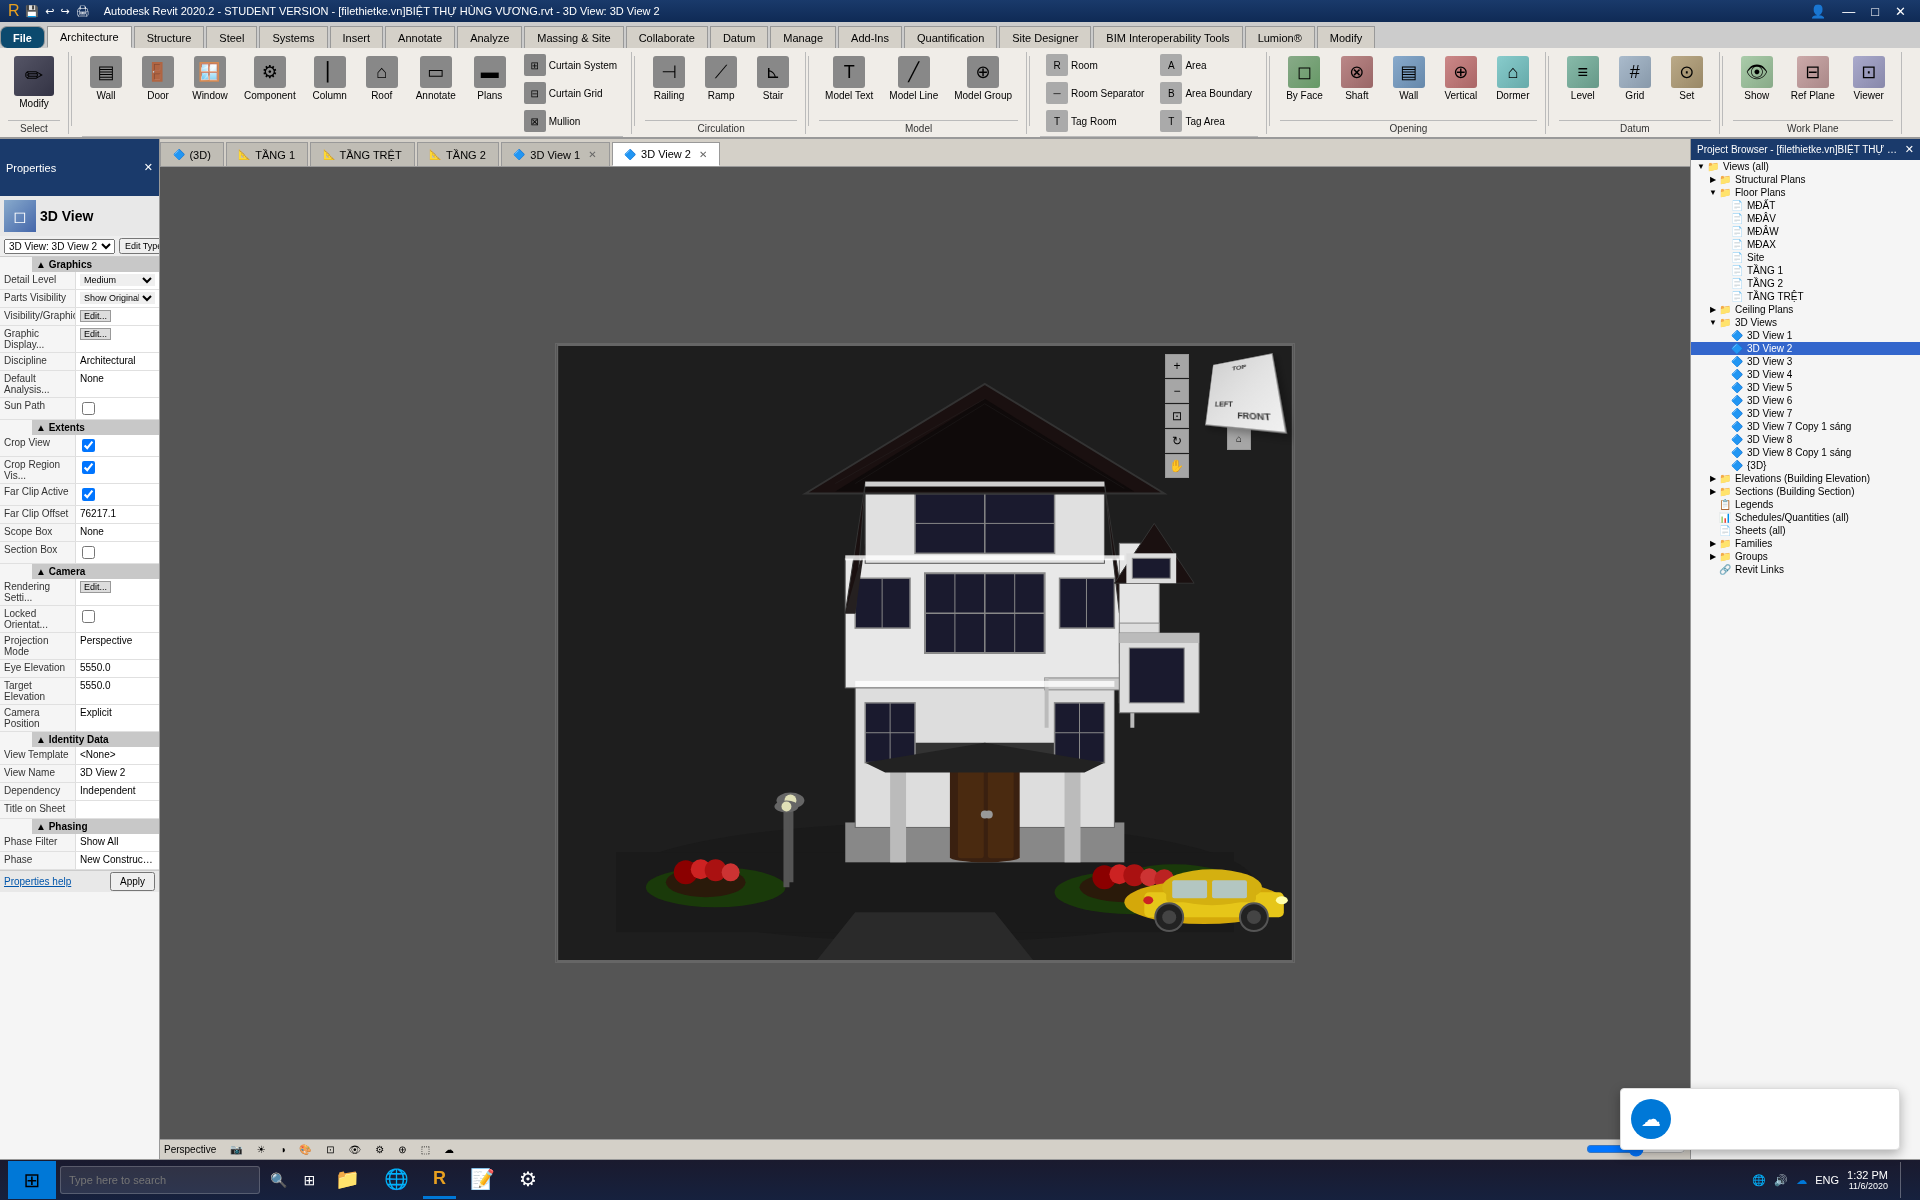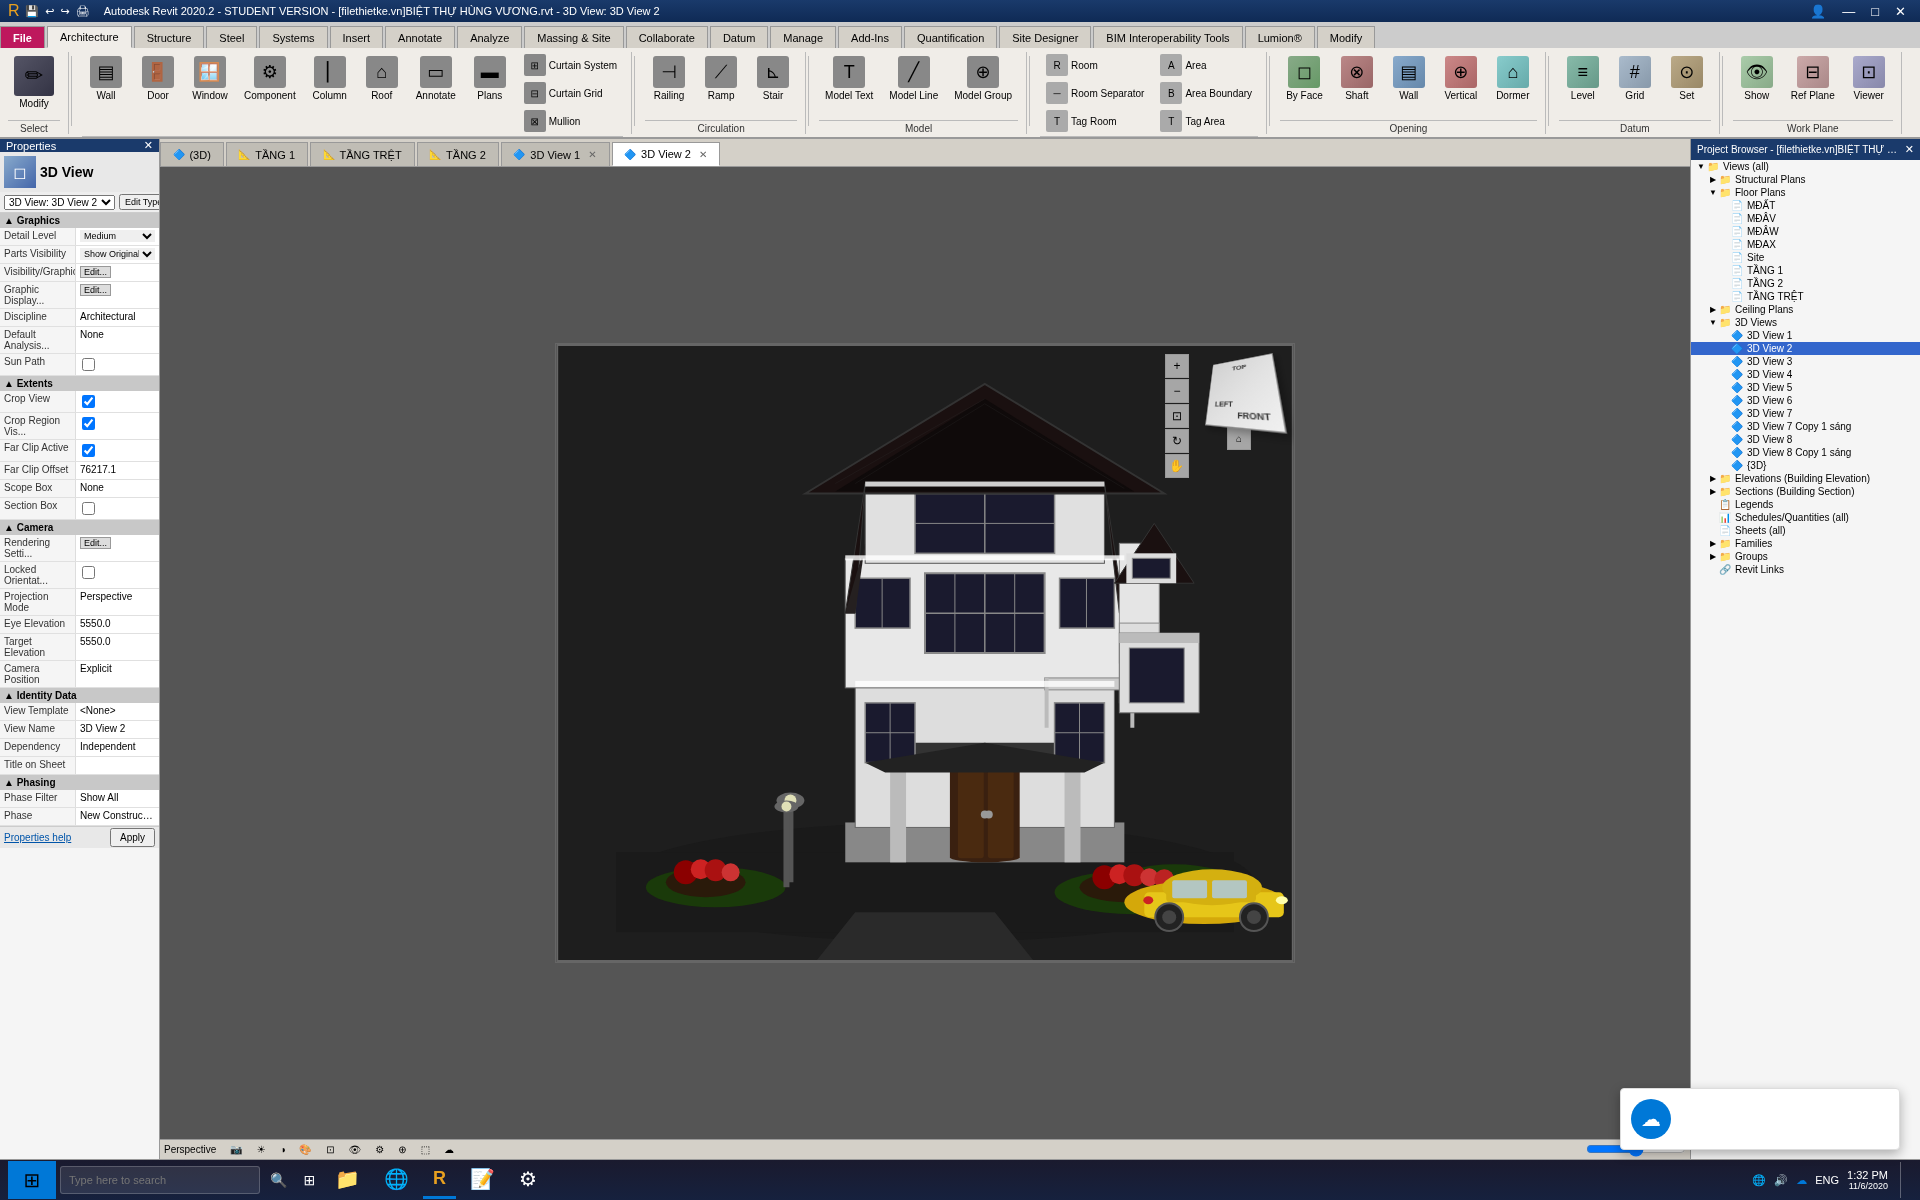--- a/index.html
+++ b/index.html
@@ -24,21 +24,21 @@
     .ribbon-btn .icon { width: 32px; height: 32px; background: #888; border-radius: 3px; margin-bottom: 2px; display: flex; align-items: center; justify-content: center; font-size: 18px; }
     .ribbon-btn .label { font-size: 10px; text-align: center; line-height: 1.2; }
     .ribbon-btn-small { display: flex; align-items: center; gap: 3px; cursor: pointer; padding: 2px 6px; font-size: 10px; border-radius: 2px; white-space: nowrap; }
     .ribbon-btn-small .icon-sm { width: 22px; height: 22px; background: #888; border-radius: 2px; display: flex; align-items: center; justify-content: center; font-size: 12px; }
 
     
     #main { display: flex; height: calc(1200px - 22px - 26px - 90px - 30px - 22px); }
 
     
     #properties { width: 160px; background: #f5f5f5; border-right: 1px solid #999; overflow-y: auto; font-size: 11px; }
-    #properties-header { background: #1a3a6b; color: #fff; padding: 0 6px; display: flex; justify-content: space-between; align-items: center; }
+    #properties-header { background: #1a3a6b; color: #fff; padding: 22px 6px; display: flex; justify-content: space-between; align-items: center; }
     .prop-row { display: flex; border-bottom: 1px solid #e0e0e0; min-height: 18px; }
     .prop-label { width: 75px; padding: 2px 4px; color: #333; font-size: 10px; flex-shrink: 0; }
     .prop-value { flex: 1; padding: 2px 4px; font-size: 10px; background: #fff; border-left: 1px solid #ddd; overflow: hidden; text-overflow: ellipsis; white-space: nowrap; }
     .prop-value button { font-size: 9px; padding: 0 3px; background: #ddd; border: 1px solid #999; cursor: pointer; }
     #properties-help { height: 22px; background: #e8e8e8; border-top: 1px solid #ccc; display: flex; align-items: center; justify-content: space-between; padding: 0 4px; }
 
     
     #view-area { flex: 1; background: #6b6b6b; display: flex; flex-direction: column; }
     #tabs-bar { height: 28px; background: #d4d0c8; display: flex; align-items: flex-end; border-bottom: 1px solid #999; }
     .view-tab { padding: 4px 12px; font-size: 11px; cursor: pointer; background: #c0bdb5; border: 1px solid #999; border-bottom: none; margin-right: 2px; display: flex; align-items: center; gap: 4px; height: 24px; }
@@ -109,21 +109,21 @@
     .icon-curtain { background: linear-gradient(135deg, #88aacc, #6688aa); }
     .icon-mullion { background: linear-gradient(135deg, #ccaacc, #aa88aa); }
     .icon-railing { background: linear-gradient(135deg, #ccbbaa, #aa9988); }
     .icon-ramp { background: linear-gradient(135deg, #ccccaa, #aaaa88); }
     .icon-stair { background: linear-gradient(135deg, #bbccaa, #99aa88); }
     .icon-model-text { background: linear-gradient(135deg, #ccaaaa, #aa8888); }
     .icon-model-line { background: linear-gradient(135deg, #aaccaa, #88aa88); }
     .icon-model-group { background: linear-gradient(135deg, #aaaacc, #8888aa); }
     .icon-modify { background: linear-gradient(135deg, #666688, #444466); }
 
-    .prop-category-header { background: #c8c8c8; padding: 2px 4px; font-weight: bold; font-size: 10px; cursor: pointer; display: flex; align-items: center; justify-content: space-between; }
+    .prop-category-header { background: #c8c8c8; padding: 2px 4px; font-weight: bold; font-size: 10px; cursor: pointer; display: flex; align-items: center; justify-content: space-between; margin-left: 32px; }
   </style>
 </head>
 <body>
 
 <div id="titlebar">
   <div id="titlebar-left">
     <span style="font-size:16px; color:#e8a020;">R</span>
     <span title="Save">💾</span>
     <span title="Undo">↩</span>
     <span title="Redo">↪</span>
@@ -133,21 +133,21 @@
   <div id="titlebar-right">
     <span>👤</span>
     <span>—</span>
     <span>□</span>
     <span>✕</span>
   </div>
 </div>
 
 <div id="ribbon">
   <div id="ribbon-tabs">
-    <div class="ribbon-tab" style="background:#be185d; color:#fff; font-weight:bold;">File</div>
+    <div class="ribbon-tab" style="background:#0c4a6e; color:#fff; font-weight:bold;border-radius:7px;">File</div>
     <div class="ribbon-tab active">Architecture</div>
     <div class="ribbon-tab">Structure</div>
     <div class="ribbon-tab">Steel</div>
     <div class="ribbon-tab">Systems</div>
     <div class="ribbon-tab">Insert</div>
     <div class="ribbon-tab">Annotate</div>
     <div class="ribbon-tab">Analyze</div>
     <div class="ribbon-tab">Massing &amp; Site</div>
     <div class="ribbon-tab">Collaborate</div>
     <div class="ribbon-tab">Datum</div>

